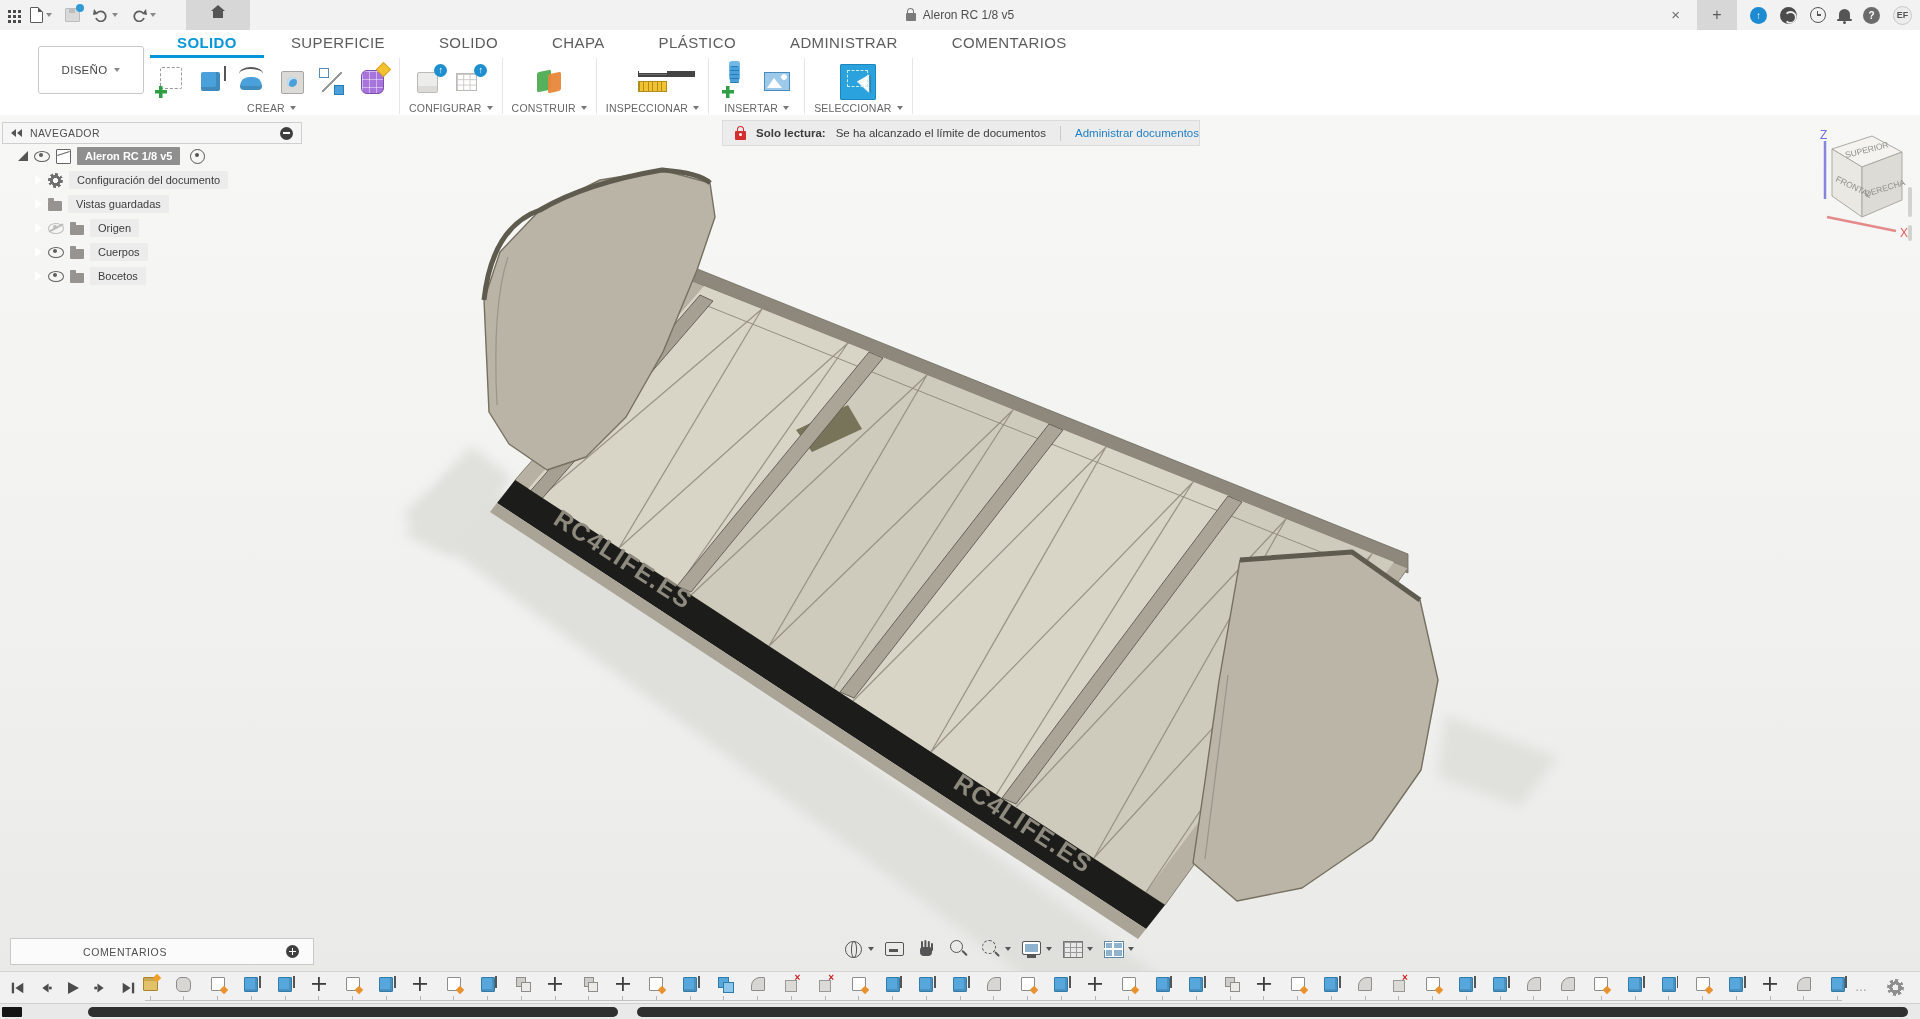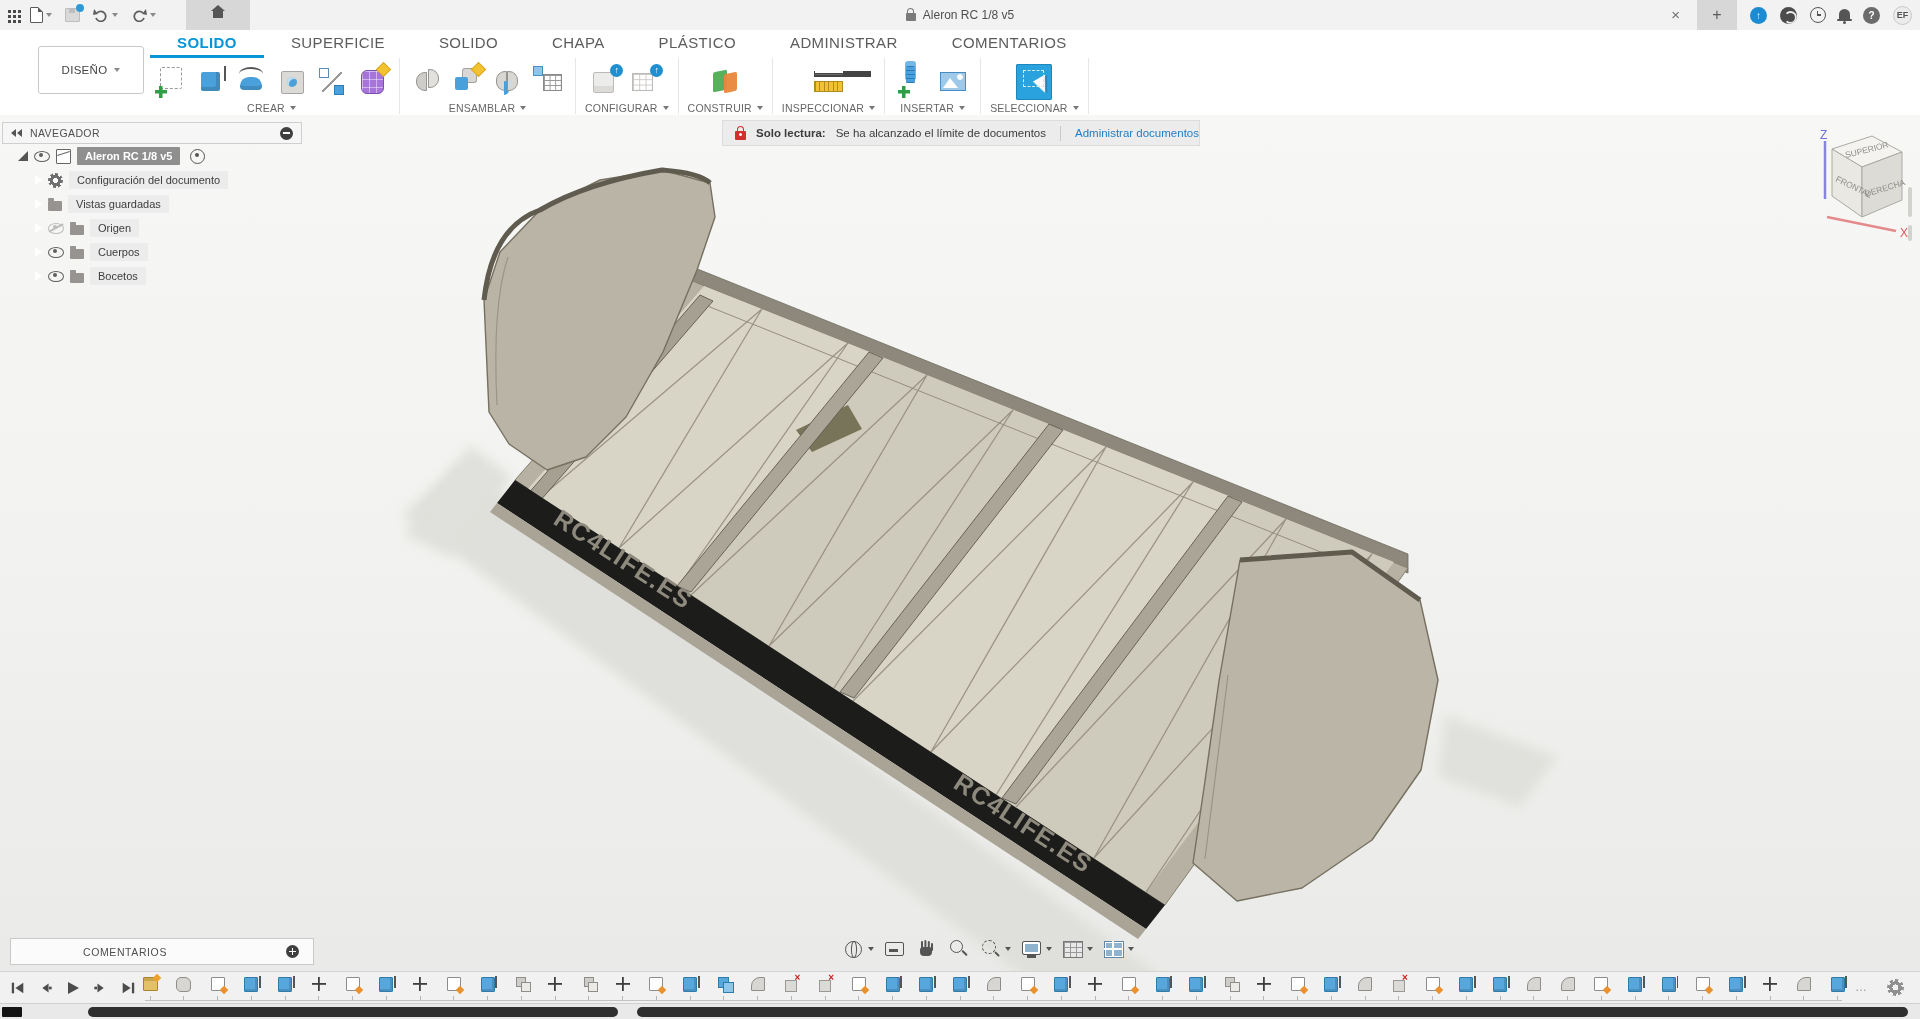--- a/index.html
+++ b/index.html
@@ -281,32 +281,20 @@
             <span class="ric ric-pattern"></span>
             <span class="ric ric-form"></span>
           </div>
           <div class="rib-label">
             <span>CREAR</span>
             <span class="caret"></span>
           </div>
         </div>
         <div class="rib-group">
           <div class="rib-icons">
-            <span class="ric ric-joint"></span>
-            <span class="ric ric-newcomp"></span>
-            <span class="ric ric-asbuilt"></span>
-            <span class="ric ric-bom"></span>
-          </div>
-          <div class="rib-label">
-            <span>ENSAMBLAR</span>
-            <span class="caret"></span>
-          </div>
-        </div>
-        <div class="rib-group">
-          <div class="rib-icons">
             <span class="ric ric-configdoc"></span>
             <span class="ric ric-configtable"></span>
           </div>
           <div class="rib-label">
             <span>CONFIGURAR</span>
             <span class="caret"></span>
           </div>
         </div>
         <div class="rib-group">
           <div class="rib-icons">

